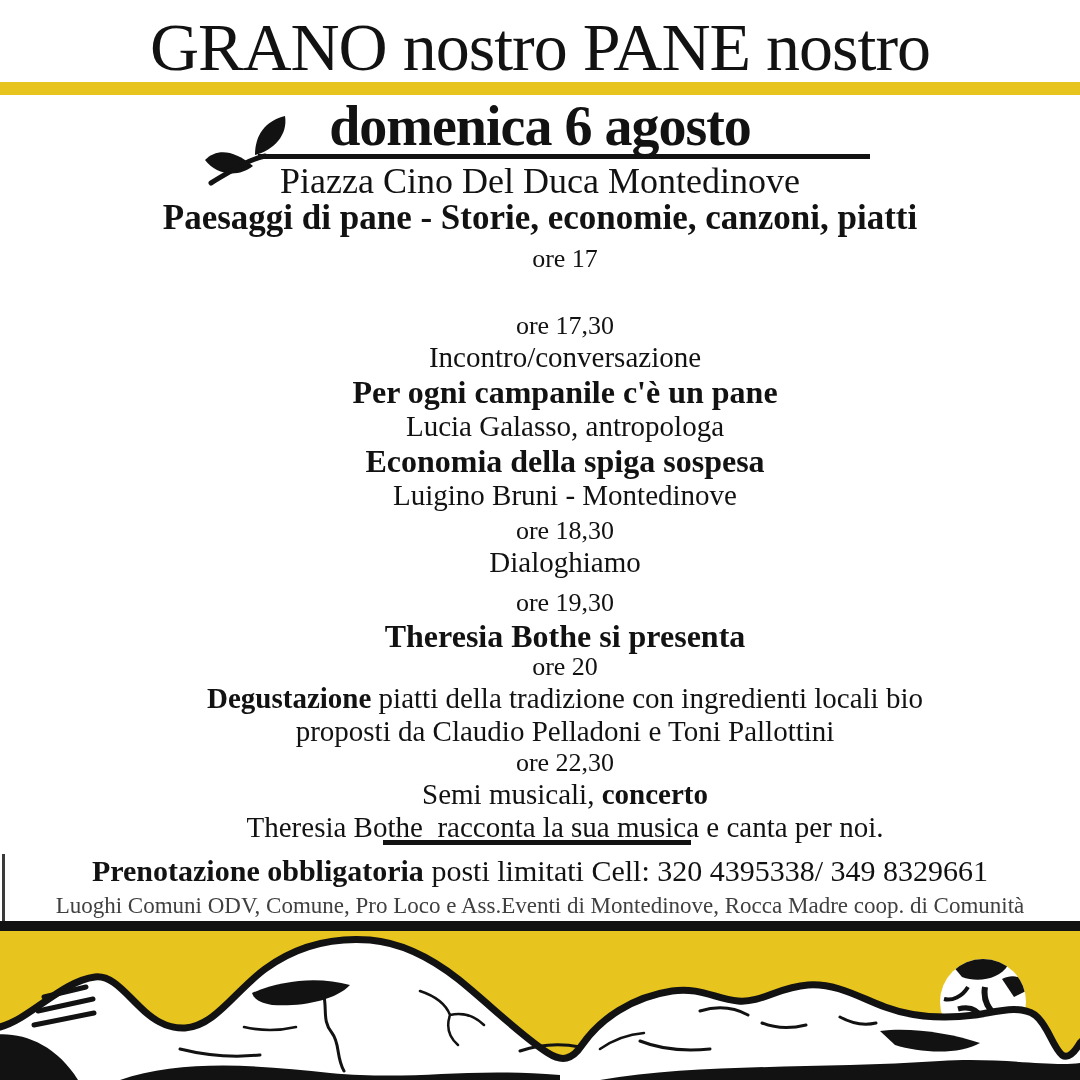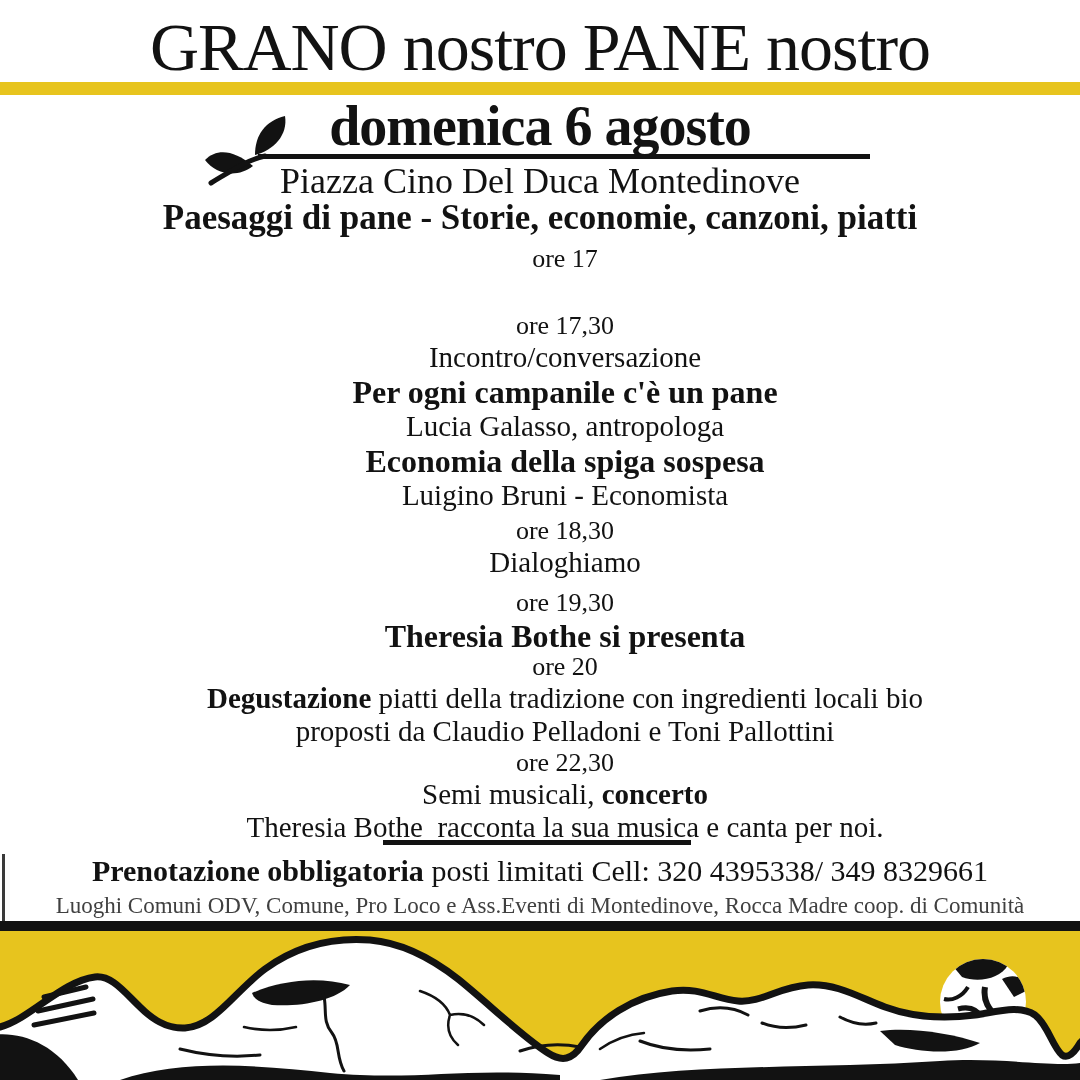--- a/index.html
+++ b/index.html
@@ -57,21 +57,21 @@
   <div class="block" style="top:244px">
     <div class="time">ore 17</div>
   </div>
 
   <div class="block" style="top:311px">
     <div class="time">ore 17,30</div>
     <div class="line"><span class="seg">Incontro/conversazione</span></div>
     <div class="line title-line"><span class="seg">Per ogni campanile c'è un pane</span></div>
     <div class="line"><span class="seg">Lucia Galasso, antropologa</span></div>
     <div class="line title-line"><span class="seg">Economia della spiga sospesa</span></div>
-    <div class="line"><span class="seg">Luigino Bruni - Economista</span></div>
+    <div class="line"><span class="seg">Luigino Bruni - Montedinove</span></div>
   </div>
 
   <div class="block" style="top:516px">
     <div class="time">ore 18,30</div>
     <div class="line"><span class="seg">Dialoghiamo</span></div>
   </div>
 
   <div class="block" style="top:588px">
     <div class="time">ore 19,30</div>
     <div class="line title-line"><span class="seg">Theresia Bothe si presenta</span></div>

